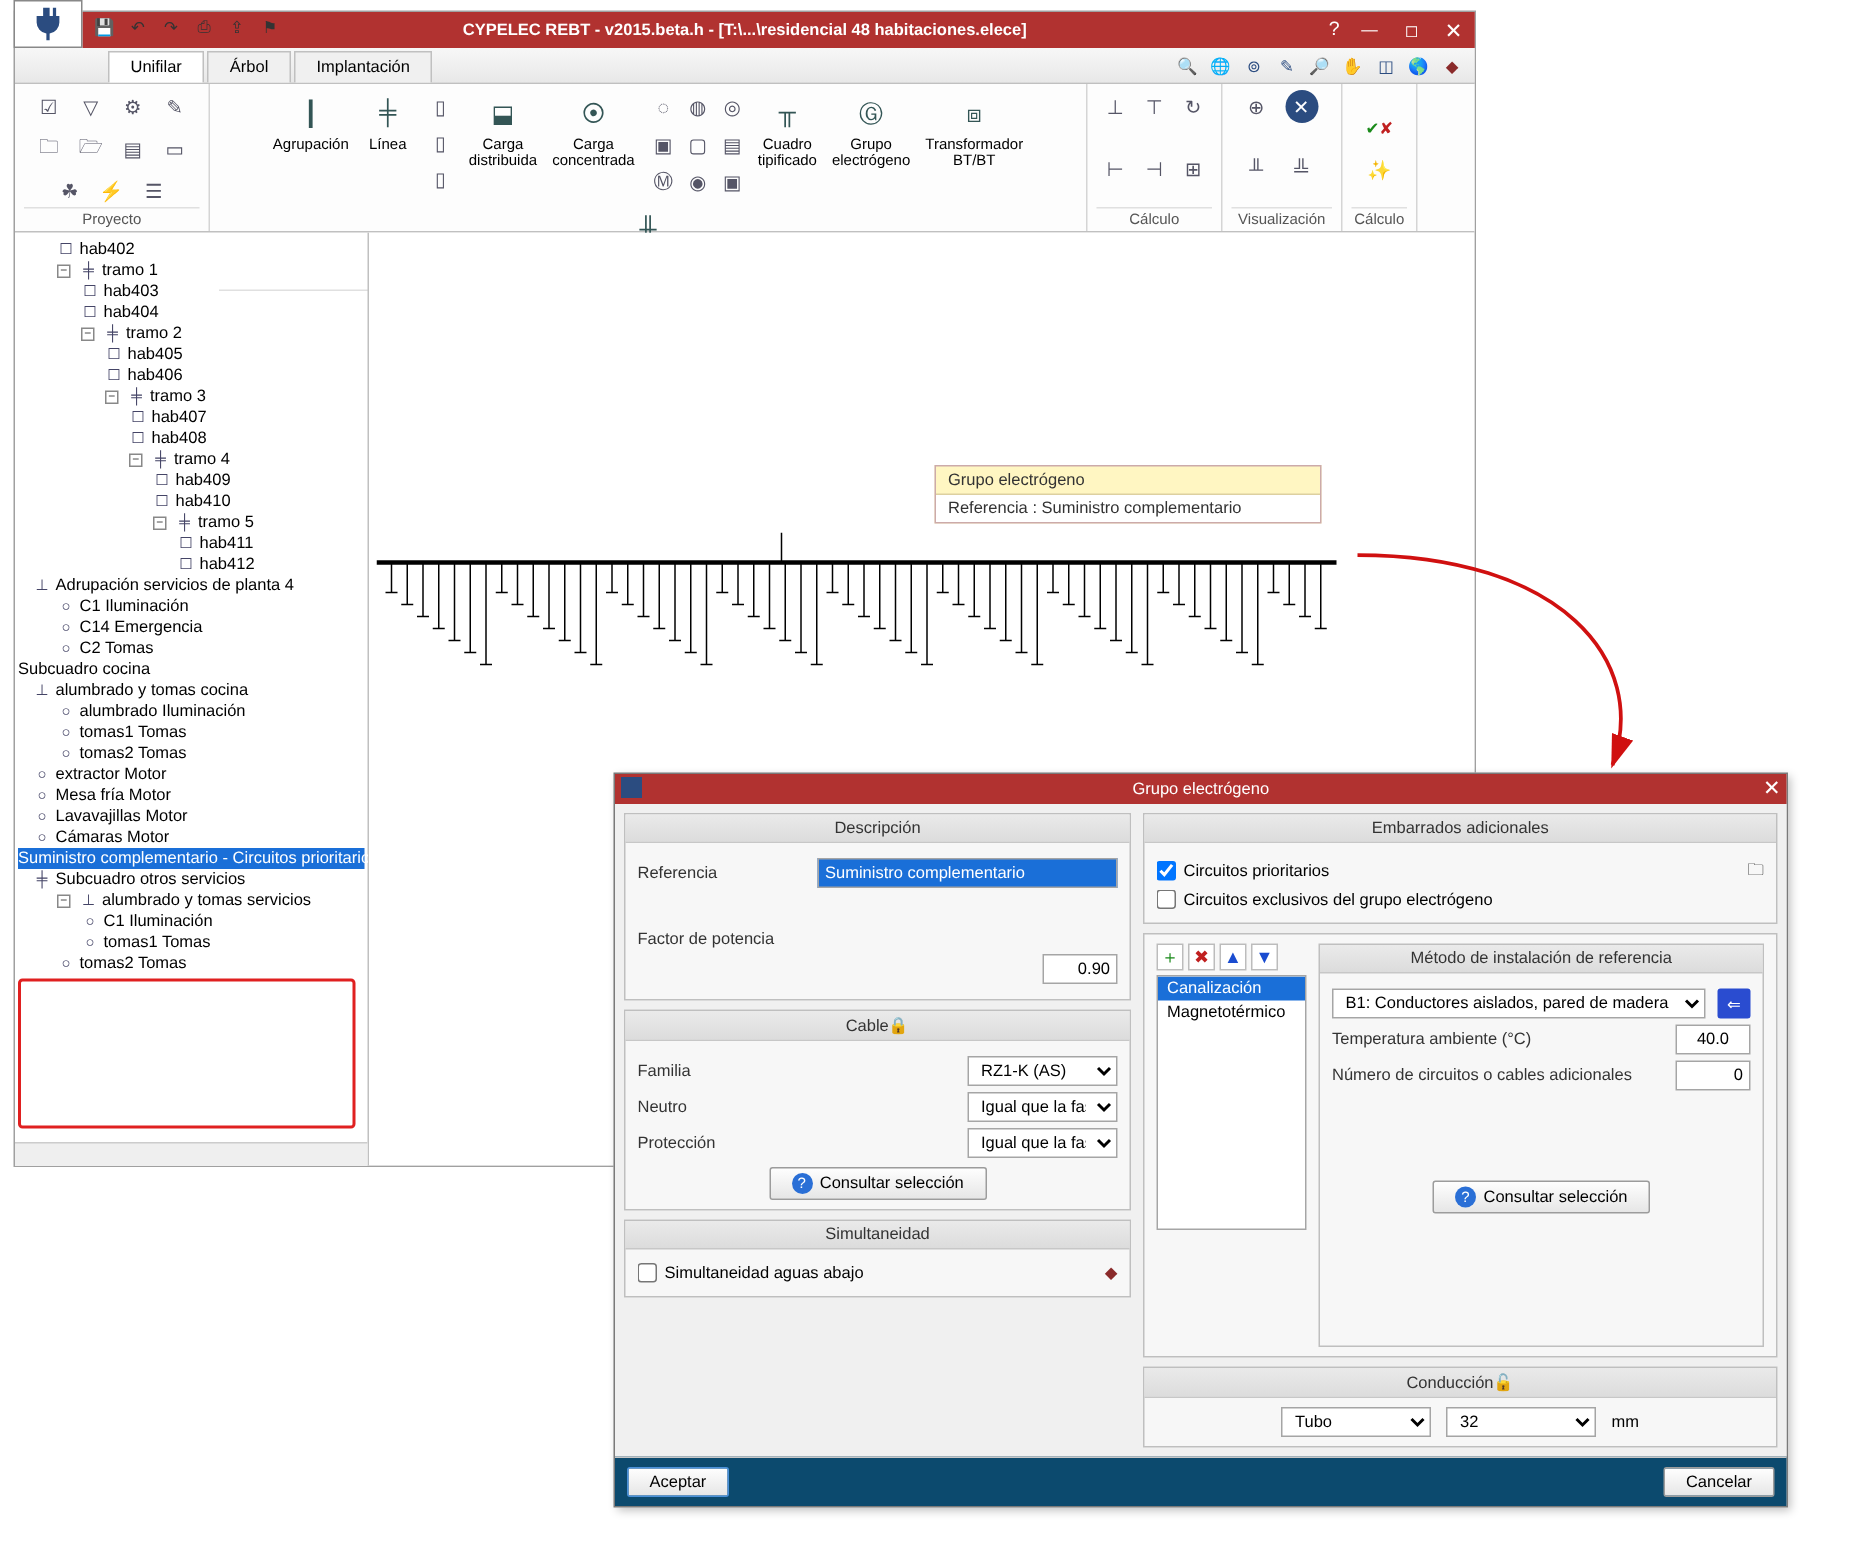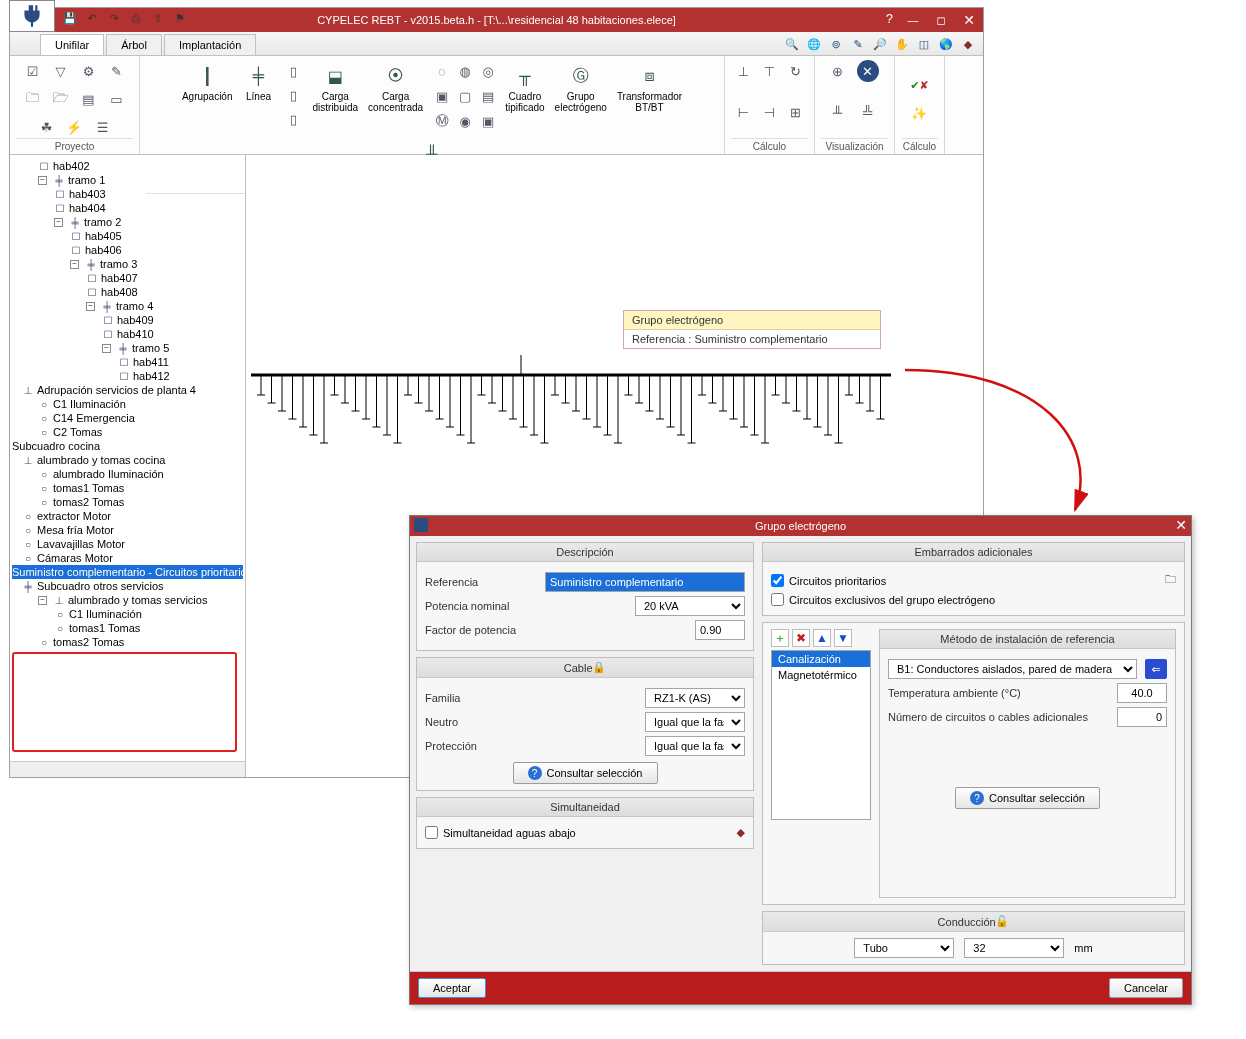--- a/index.html
+++ b/index.html
@@ -4,28 +4,28 @@
 <style>
 * { box-sizing: border-box; margin: 0; padding: 0; font-family: "Segoe UI", Tahoma, sans-serif; font-size: 11px; }
 body { background: #fff; width: 1246px; height: 1039px; position: relative; overflow: hidden; }
 
 
 .main-window { position: absolute; left: 9px; top: 7px; width: 975px; height: 771px; border: 1px solid #a0a0a0; background: #fff; display: flex; flex-direction: column; }
 .titlebar { height: 24px; background: #b13230; color: #fff; display: flex; align-items: center; font-size: 12px; position: relative; }
 .titlebar .logo-area { width: 46px; height: 32px; background: #fff; position: absolute; left: -1px; top: -8px; border: 1px solid #888; display: flex; align-items: center; justify-content: center; }
 .titlebar .quick { position: absolute; left: 52px; top: 2px; display: flex; gap: 6px; }
 .titlebar .quick span { width: 16px; height: 16px; display: inline-flex; align-items: center; justify-content: center; font-size: 11px; color: #333; background: transparent; cursor: pointer; }
-.titlebar .title-text { margin: 12px auto; font-weight: normal; }
+.titlebar .title-text { margin: 12px auto; font-weight: bold; }
 .titlebar .win-controls { position: absolute; right: 0; top: 0; display: flex; }
 .titlebar .win-controls div { width: 28px; height: 24px; display: flex; align-items: center; justify-content: center; color: #fff; cursor: pointer; }
 .titlebar .win-controls .close { background: #b13230; font-size: 14px; }
 .titlebar .help { position: absolute; right: 90px; top: 3px; color: #fff; font-size: 13px; cursor: pointer; }
 
 
-.tabbar { height: 24px; background: linear-gradient(#f7f7f7,#e8e8e8); border-bottom: 1px solid #c0c0c0; display: flex; align-items: flex-end; padding-left: 30px; position: relative; }
+.tabbar { height: 24px; background: linear-gradient(#f7f7f7,#e8e8e8); border-bottom: 1px solid #c0c0c0; display: flex; align-items: flex-end; padding-left: 62px; position: relative; }
 .tabbar .tab { padding: 4px 14px; border: 1px solid #c0c0c0; border-bottom: none; background: #f0f0f0; margin-right: 2px; cursor: pointer; }
 .tabbar .tab.active { background: #fff; font-weight: normal; }
 .tabbar .rtool { position: absolute; right: 6px; top: 3px; display: flex; gap: 4px; }
 .tabbar .rtool span { width: 18px; height: 18px; display: inline-flex; align-items: center; justify-content: center; cursor: pointer; color: #2b4c80; }
 
 
 .ribbon { height: 99px; background: #fdfdfd; border-bottom: 1px solid #c0c0c0; display: flex; }
 .ribbon-group { border-right: 1px solid #d5d5d5; display: flex; flex-direction: column; align-items: center; justify-content: space-between; padding: 4px 6px 0 6px; }
 .ribbon-group .btns { display: flex; gap: 6px; flex-wrap: wrap; align-items: flex-start; justify-content: center; flex: 1; }
 .ribbon-btn { display: flex; flex-direction: column; align-items: center; gap: 1px; cursor: pointer; padding: 2px; min-width: 36px; }
@@ -73,21 +73,21 @@
 select { height: 20px; }
 .chk { display: flex; align-items: center; gap: 5px; margin: 3px 0; }
 .chk input { width: 13px; height: 13px; }
 .btn { border: 1px solid #9c9c9c; background: linear-gradient(#fefefe,#e6e6e6); padding: 3px 14px; cursor: pointer; border-radius: 2px; display: inline-flex; align-items: center; gap: 5px; }
 .btn .qicon { width: 14px; height: 14px; border-radius: 50%; background: #2a6fd6; color: #fff; display: inline-flex; align-items: center; justify-content: center; font-size: 10px; }
 .listbox { border: 1px solid #a5a5a5; background: #fff; height: 170px; overflow: auto; }
 .listbox div { padding: 2px 6px; cursor: pointer; }
 .listbox div.sel { background: #1a6fd8; color: #fff; }
 .mini-toolbar { display: flex; gap: 3px; margin-bottom: 3px; }
 .mini-toolbar span { width: 18px; height: 18px; border: 1px solid #bcbcbc; display: inline-flex; align-items: center; justify-content: center; cursor: pointer; background: #fff; font-size: 12px; }
-.dialog-footer { border-top: 1px solid #c7c7c7; padding: 6px 8px; display: flex; justify-content: space-between; background: #b91c1c; }
+.dialog-footer { border-top: 1px solid #c7c7c7; padding: 6px 8px; display: flex; justify-content: space-between; background: #0c4a6e; }
 
 
 .callout-svg { position: absolute; pointer-events: none; }
 
 
 .hscroll { height: 16px; background: #efefef; border-top: 1px solid #ccc; }
 </style>
 </head>
 <body>
 
@@ -558,26 +558,22 @@
       <div class="groupbox">
         <div class="gb-title">
             <span>Descripción</span>
           </div>
         <div class="gb-body">
           <div class="form-row">
               <label>Referencia</label>
             <input type="text" style="width: 200px; background: rgb(26, 111, 216); color: rgb(255, 255, 255);" value="Suministro complementario">
             </div>
           <div class="form-row">
-              <label>Potencia nominal</label>
-            <select style="width:110px"><option>20 kVA</option></select>
-            </div>
-          <div class="form-row">
               <label>Factor de potencia</label>
-            <input type="text" style="width: 50px; " value="0.90">
+            <input type="text" style="width: 50px; text-align: right; margin-top: 40px;" value="0.90">
             </div>
         </div>
       </div>
 
       <div class="groupbox">
         <div class="gb-title">
             <span>Cable</span>
             <span>🔒</span>
           </div>
         <div class="gb-body">

